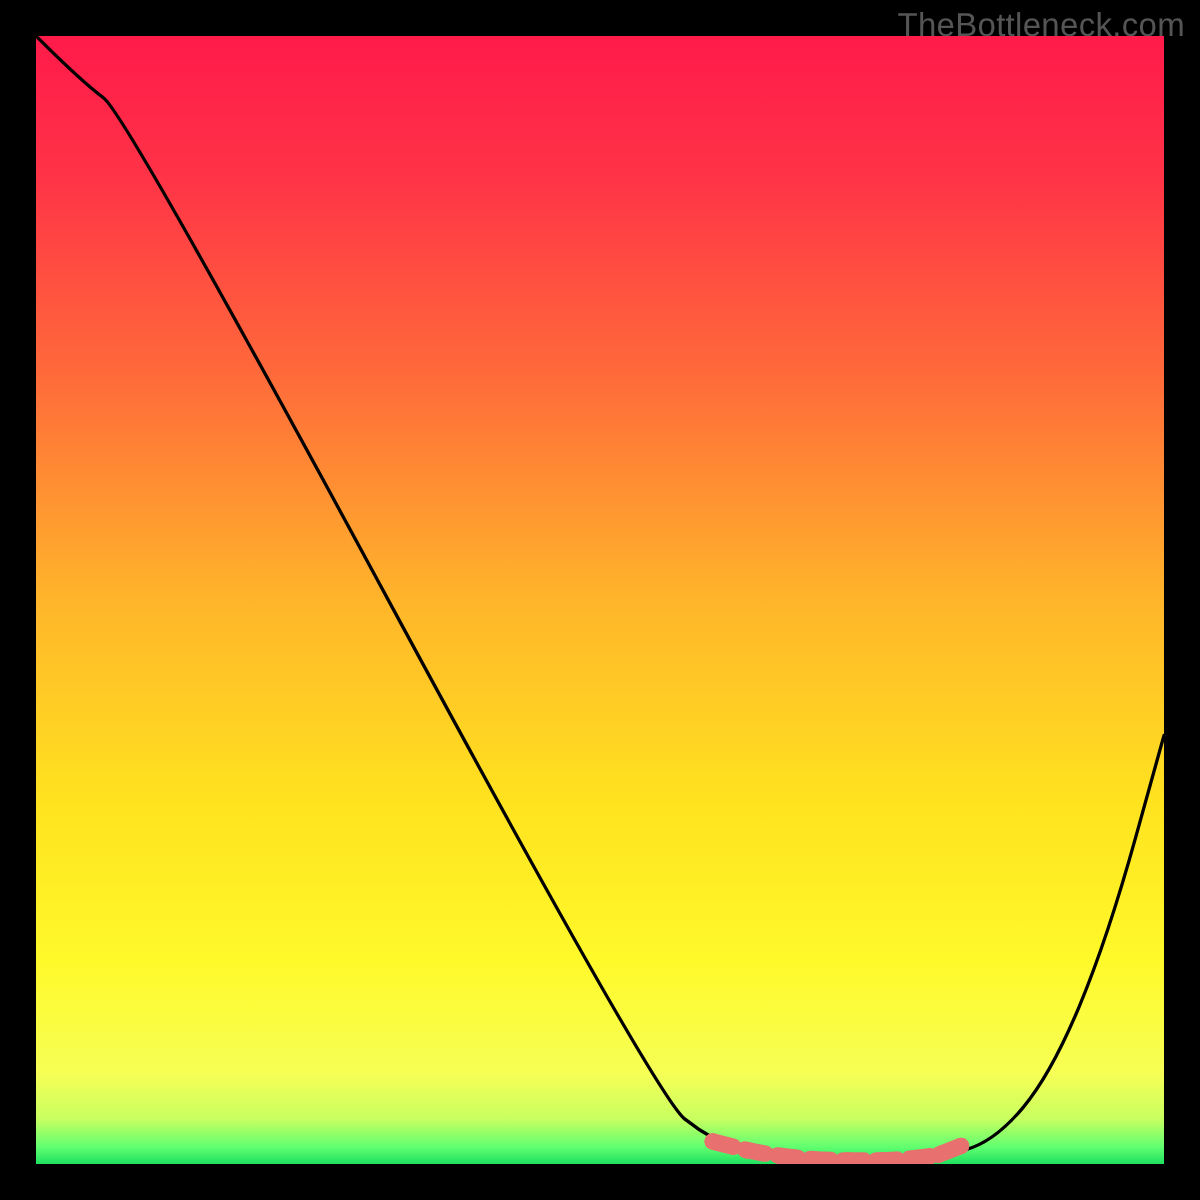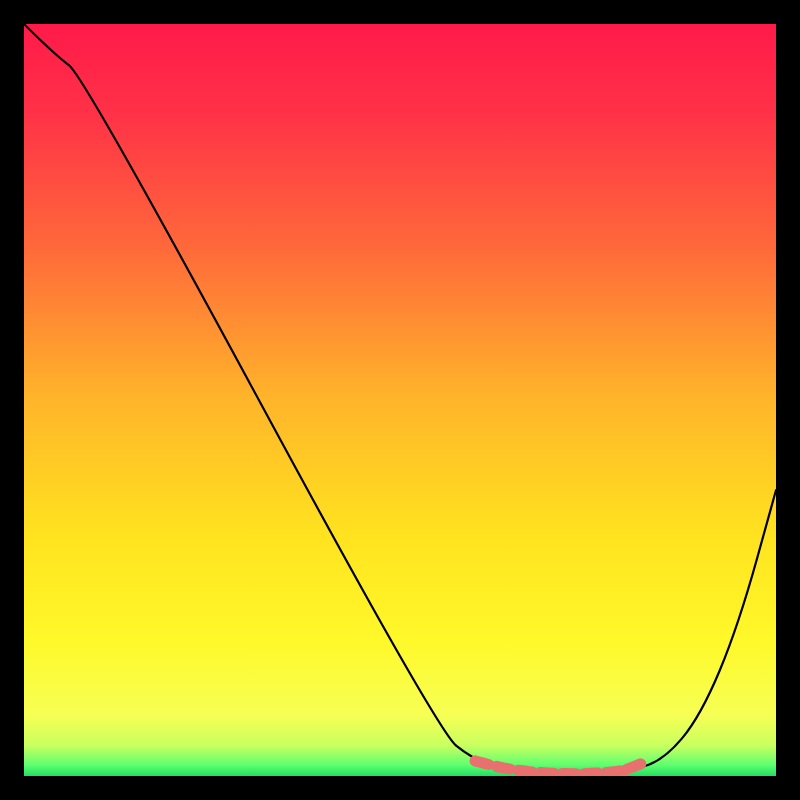--- a/index.html
+++ b/index.html
@@ -36,20 +36,21 @@
   .plot-area svg {
     position: absolute;
     left: 0;
     top: 0;
   }
 </style>
 </head>
 <body>
 
 <div class="frame">
+  <div class="watermark">TheBottleneck.com</div>
   <div class="plot-area">
     <svg id="plot-svg" width="752" height="752" viewBox="0 0 752 752">
         <defs>
           <linearGradient id="bg-grad" x1="0" y1="0" x2="0" y2="1">
             <stop offset="0%" stop-color="#ff1a4a"></stop>
             <stop offset="12%" stop-color="#ff3247"></stop>
             <stop offset="30%" stop-color="#ff6a3a"></stop>
             <stop offset="50%" stop-color="#ffb52a"></stop>
             <stop offset="68%" stop-color="#ffe31f"></stop>
             <stop offset="82%" stop-color="#fff92a"></stop>

